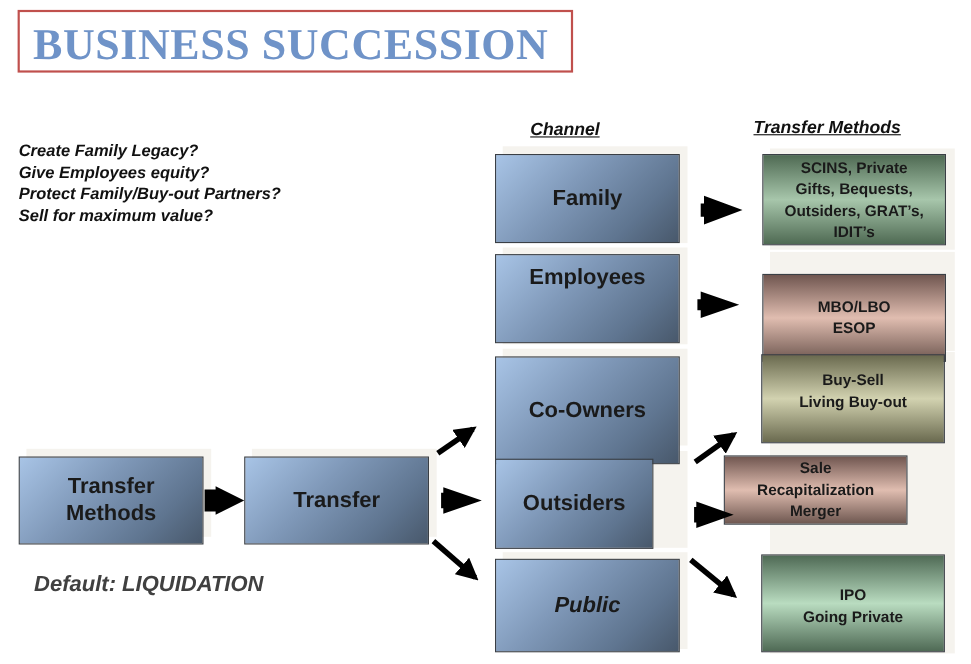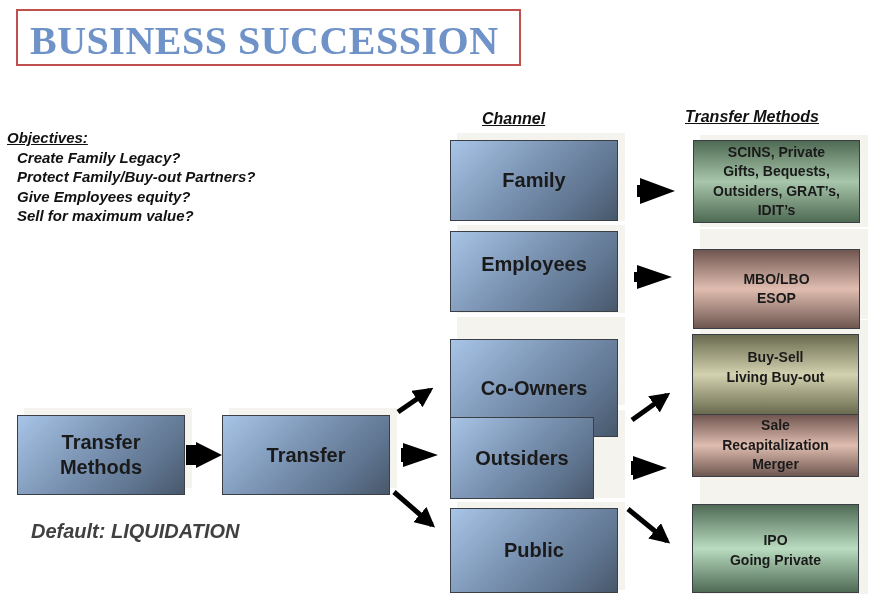--- a/index.html
+++ b/index.html
@@ -22,24 +22,23 @@
   svg.arrows { position: absolute; left: 0; top: 0; }
 </style>
 </head>
 <body>
 
 <div class="title-box">
   <div class="title-text">BUSINESS SUCCESSION</div>
 </div>
 
 <div class="objectives">
-  <div class="hdr">Objectives:</div>
   <div class="item">Create Family Legacy?</div>
+  <div class="item">Give Employees equity?</div>
   <div class="item">Protect Family/Buy-out Partners?</div>
-  <div class="item">Give Employees equity?</div>
   <div class="item">Sell for maximum value?</div>
 </div>
 
 <div class="col-hdr" style="left:482px; top:110px;">Channel</div>
 <div class="col-hdr" style="left:685px; top:108px;">Transfer Methods</div>
 
 <div class="shadow" style="left:24px; top:408px; width:168px; height:80px;"></div>
 <div class="shadow" style="left:229px; top:408px; width:168px; height:80px;"></div>
 <div class="shadow" style="left:457px; top:133px; width:168px; height:88px;"></div>
 <div class="shadow" style="left:457px; top:225px; width:168px; height:88px;"></div>
@@ -60,54 +59,54 @@
 </div>
 <div class="box blue" style="left:222px; top:415px; width:168px; height:80px;">
   <div>
       <div>Transfer</div>
     </div>
 </div>
 
 <div class="box blue" style="left:450px; top:140px; width:168px; height:81px;">
     <span>Family</span>
   </div>
-<div class="box blue" style="left:450px; top:231px; width:168px; height:81px; align-items:flex-start; padding-top:20px;">
+<div class="box blue" style="left:450px; top:231px; width:168px; height:81px; align-items:flex-start; padding-top:8px;">
     <span>Employees</span>
   </div>
-<div class="box blue" style="left:450px; top:339px; width:168px; height:98px;">
+<div class="box blue" style="left:450px; top:324px; width:168px; height:98px;">
     <span>Co-Owners</span>
   </div>
 <div class="box blue" style="left:450px; top:417px; width:144px; height:82px;">
     <span>Outsiders</span>
   </div>
-<div class="box blue" style="left:450px; top:508px; width:168px; height:85px;">
+<div class="box blue" style="left:450px; top:508px; width:168px; height:85px;font-style:italic;">
     <span>Public</span>
   </div>
 
 <div class="box method m-green" style="left:693px; top:140px; width:167px; height:83px;">
   <div>
       <div>SCINS, Private</div>
       <div>Gifts, Bequests,</div>
       <div>Outsiders, GRAT’s,</div>
       <div>IDIT’s</div>
     </div>
 </div>
 <div class="box method m-rose" style="left:693px; top:249px; width:167px; height:80px;">
   <div>
       <div>MBO/LBO</div>
       <div>ESOP</div>
     </div>
 </div>
-<div class="box method m-olive" style="left:692px; top:334px; width:167px; height:81px;">
+<div class="box method m-olive" style="left:692px; top:322px; width:167px; height:81px;">
   <div style="margin-top:-14px;">
       <div>Buy-Sell</div>
       <div>Living Buy-out</div>
     </div>
 </div>
-<div class="box method m-rose" style="left:692px; top:414px; width:167px; height:63px;">
+<div class="box method m-rose" style="left:658px; top:414px; width:167px; height:63px;">
   <div>
       <div>Sale</div>
       <div>Recapitalization</div>
       <div>Merger</div>
     </div>
 </div>
 <div class="box method m-green2" style="left:692px; top:504px; width:167px; height:89px;">
   <div style="margin-top:4px;">
       <div>IPO</div>
       <div>Going Private</div>

